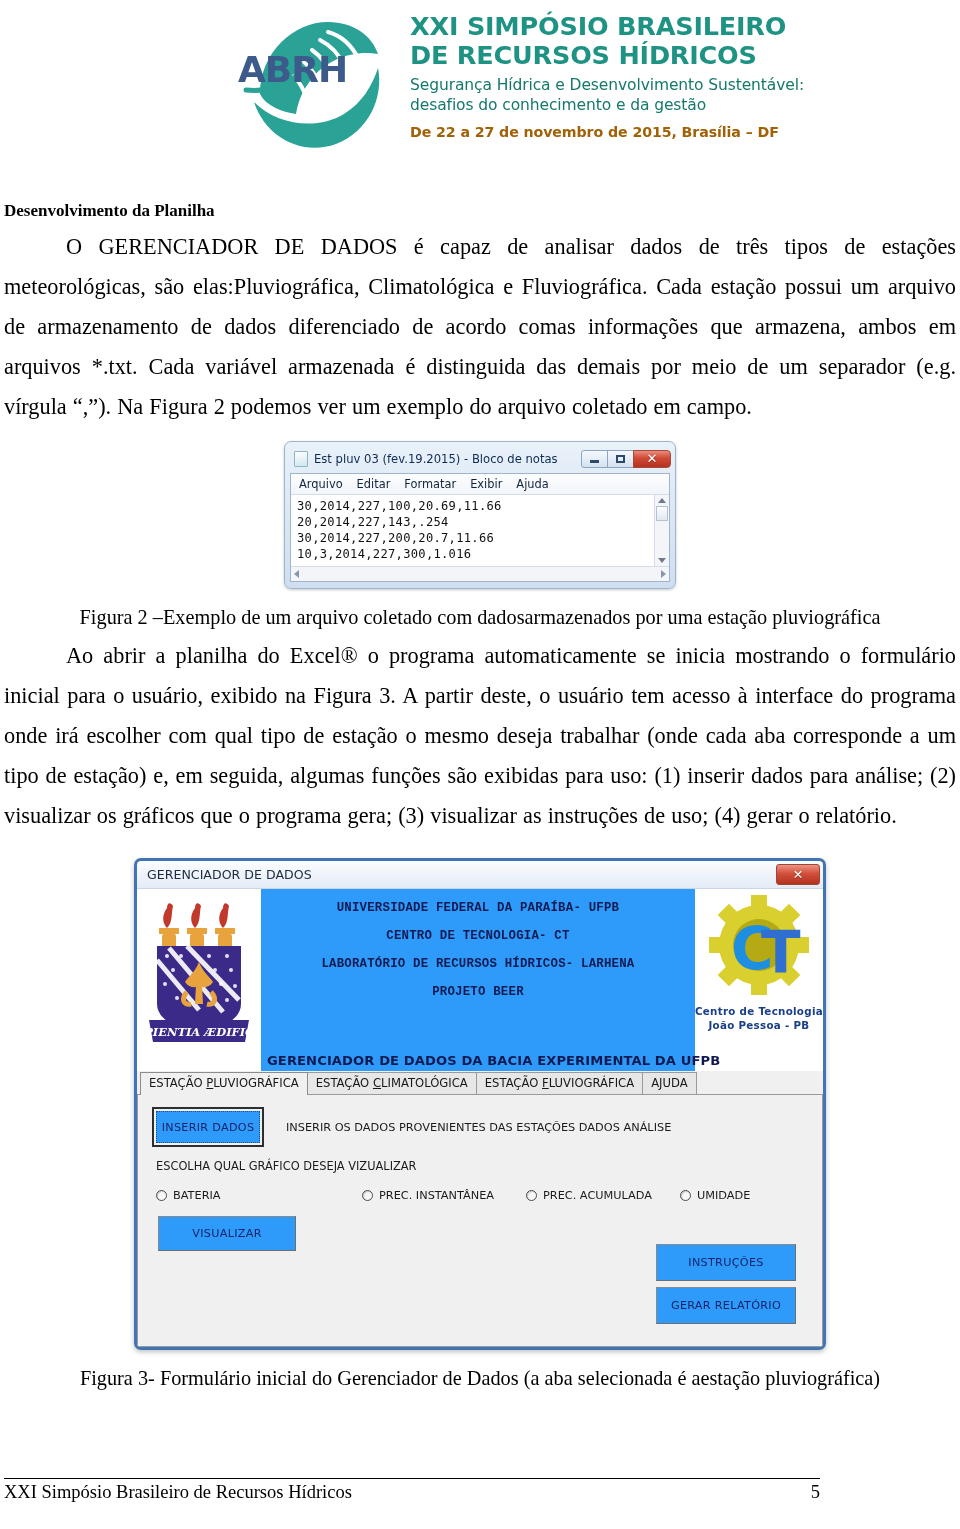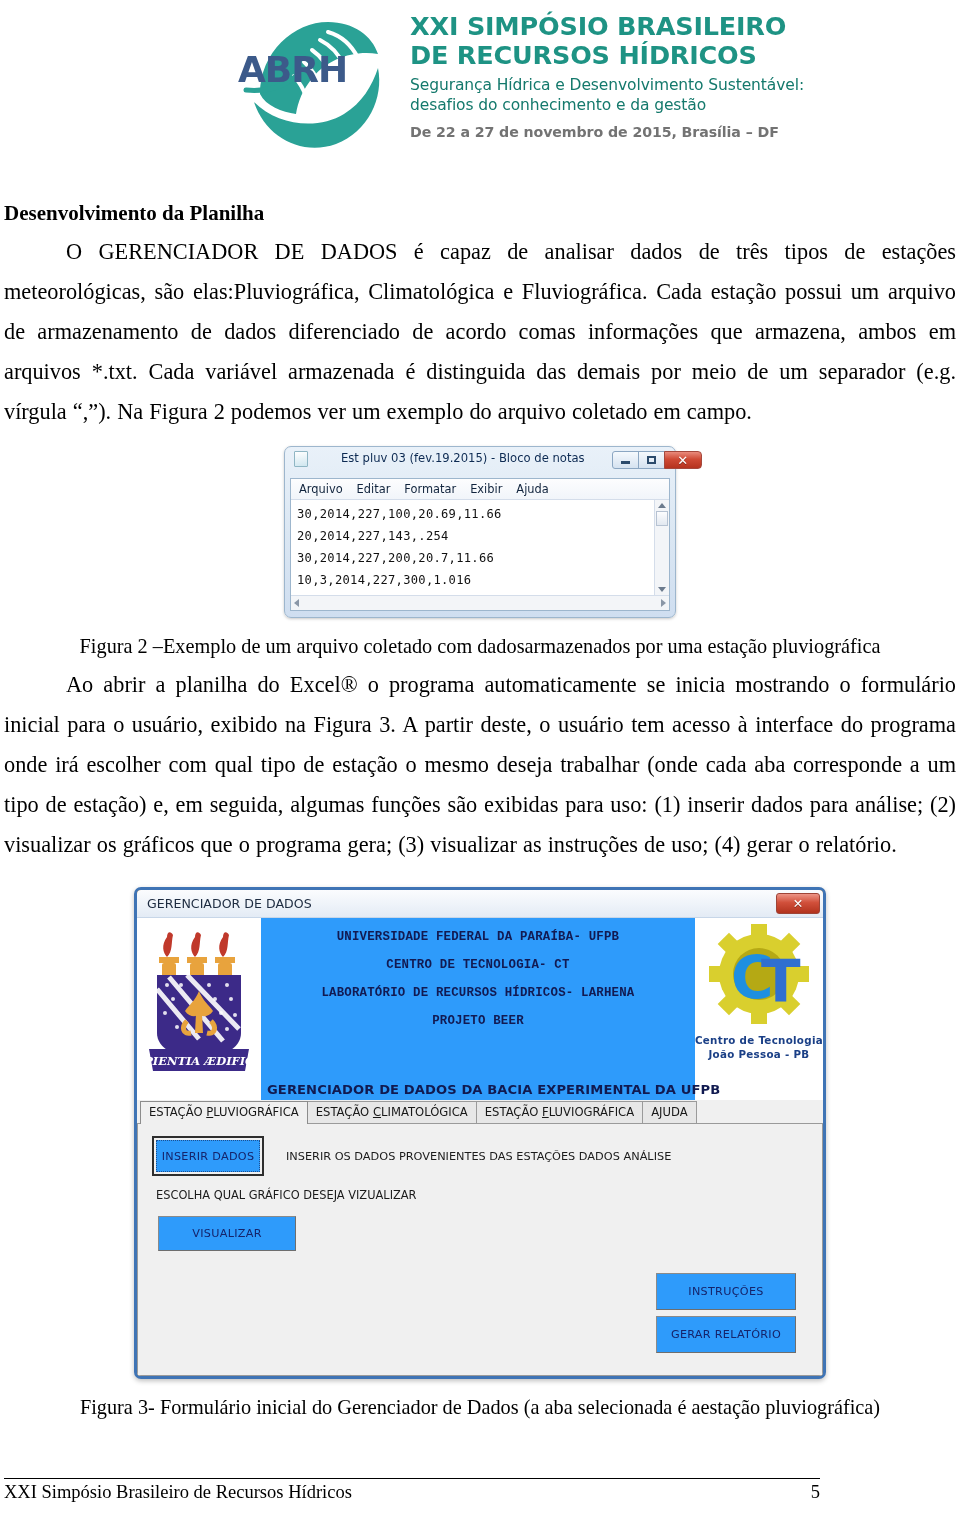--- a/index.html
+++ b/index.html
@@ -45,37 +45,37 @@
     letter-spacing: -0.2px;
   }
   .event-sub {
     color: #14796c;
     font-size: 15.5px;
     line-height: 1.28;
     margin-top: 7px;
     letter-spacing: -0.1px;
   }
   .event-date {
-    color: #737373;
+    color: #a16207;
     font-weight: bold;
     font-size: 14.2px;
     margin-top: 8px;
     letter-spacing: -0.1px;
   }
 
   
   .doc {
     position: absolute;
     left: 0; top: 180px;
     width: 960px;
   }
   .section-head {
     font-family: "Liberation Serif", serif;
     font-weight: bold;
-    font-size: 21px;
+    font-size: 17px;
     margin: 21px 0 0 4px;
   }
   p.body-par {
     font-size: 22.3px;
     line-height: 40px;
     text-align: justify;
     margin: 6px 4px 0 4px;
     text-indent: 62px;
     word-spacing: 0.5px;
   }
@@ -96,24 +96,23 @@
   .notepad {
     width: 392px;
     border: 1px solid #9db6cd;
     border-radius: 7px;
     background: linear-gradient(180deg,#e9f1f9 0%, #dbe7f3 50%, #cfdef0 100%);
     padding: 4px 5px 6px 5px;
     box-shadow: 0 1px 3px rgba(0,0,0,.22);
   }
   .np-titlebar {
     display: flex;
-    align-items: flex-start;
+    align-items: center;
     height: 25px;
     padding-left: 4px;
-    gap: 27px;
   }
   .np-doc-icon {
     width: 14px; height: 16px;
     background: linear-gradient(170deg,#ffffff,#cfe6ef);
     border: 1px solid #8fb6c4;
     border-radius: 1px;
     margin-right: 6px;
     flex: 0 0 14px;
   }
   .np-title {
@@ -163,21 +162,21 @@
     font-size: 11.4px;
     color: #11243d;
     margin-right: 14px;
     white-space: nowrap;
   }
   .np-textarea-row { display: flex; }
   .np-text {
     flex: 1 1 auto;
     font-family: "DejaVu Sans Mono", monospace;
     font-size: 12.1px;
-    line-height: 22px;
+    line-height: 16px;
     letter-spacing: 0.3px;
     color: #101010;
     padding: 3px 0 4px 6px;
     white-space: pre;
     overflow: hidden;
   }
   .np-vscroll {
     flex: 0 0 15px;
     background: #f3f5f8;
     border-left: 1px solid #d4ddea;
@@ -626,20 +625,38 @@
 
         <div class="row-insert">
           <div class="btn-insert-wrap">
             <div class="btn-blue btn-insert">INSERIR DADOS</div>
           </div>
           <div class="insert-desc">INSERIR OS DADOS PROVENIENTES DAS ESTAÇÕES DADOS ANÁLISE</div>
         </div>
 
         <div class="lbl-escolha">ESCOLHA QUAL GRÁFICO DESEJA VIZUALIZAR</div>
 
+        <div class="radio-row">
+          <label class="radio-item" style="width:206px">
+            <span class="radio-dot"></span>
+            <span>BATERIA</span>
+          </label>
+          <label class="radio-item" style="width:164px">
+            <span class="radio-dot"></span>
+            <span>PREC. INSTANTÂNEA</span>
+          </label>
+          <label class="radio-item" style="width:154px">
+            <span class="radio-dot"></span>
+            <span>PREC. ACUMULADA</span>
+          </label>
+          <label class="radio-item">
+            <span class="radio-dot"></span>
+            <span>UMIDADE</span>
+          </label>
+        </div>
 
         <div class="btn-blue btn-vis">VISUALIZAR</div>
 
         <div class="right-btns">
           <div class="btn-blue btn-right">INSTRUÇÕES</div>
           <div class="btn-blue btn-right">GERAR RELATÓRIO</div>
         </div>
 
       </div>
 

